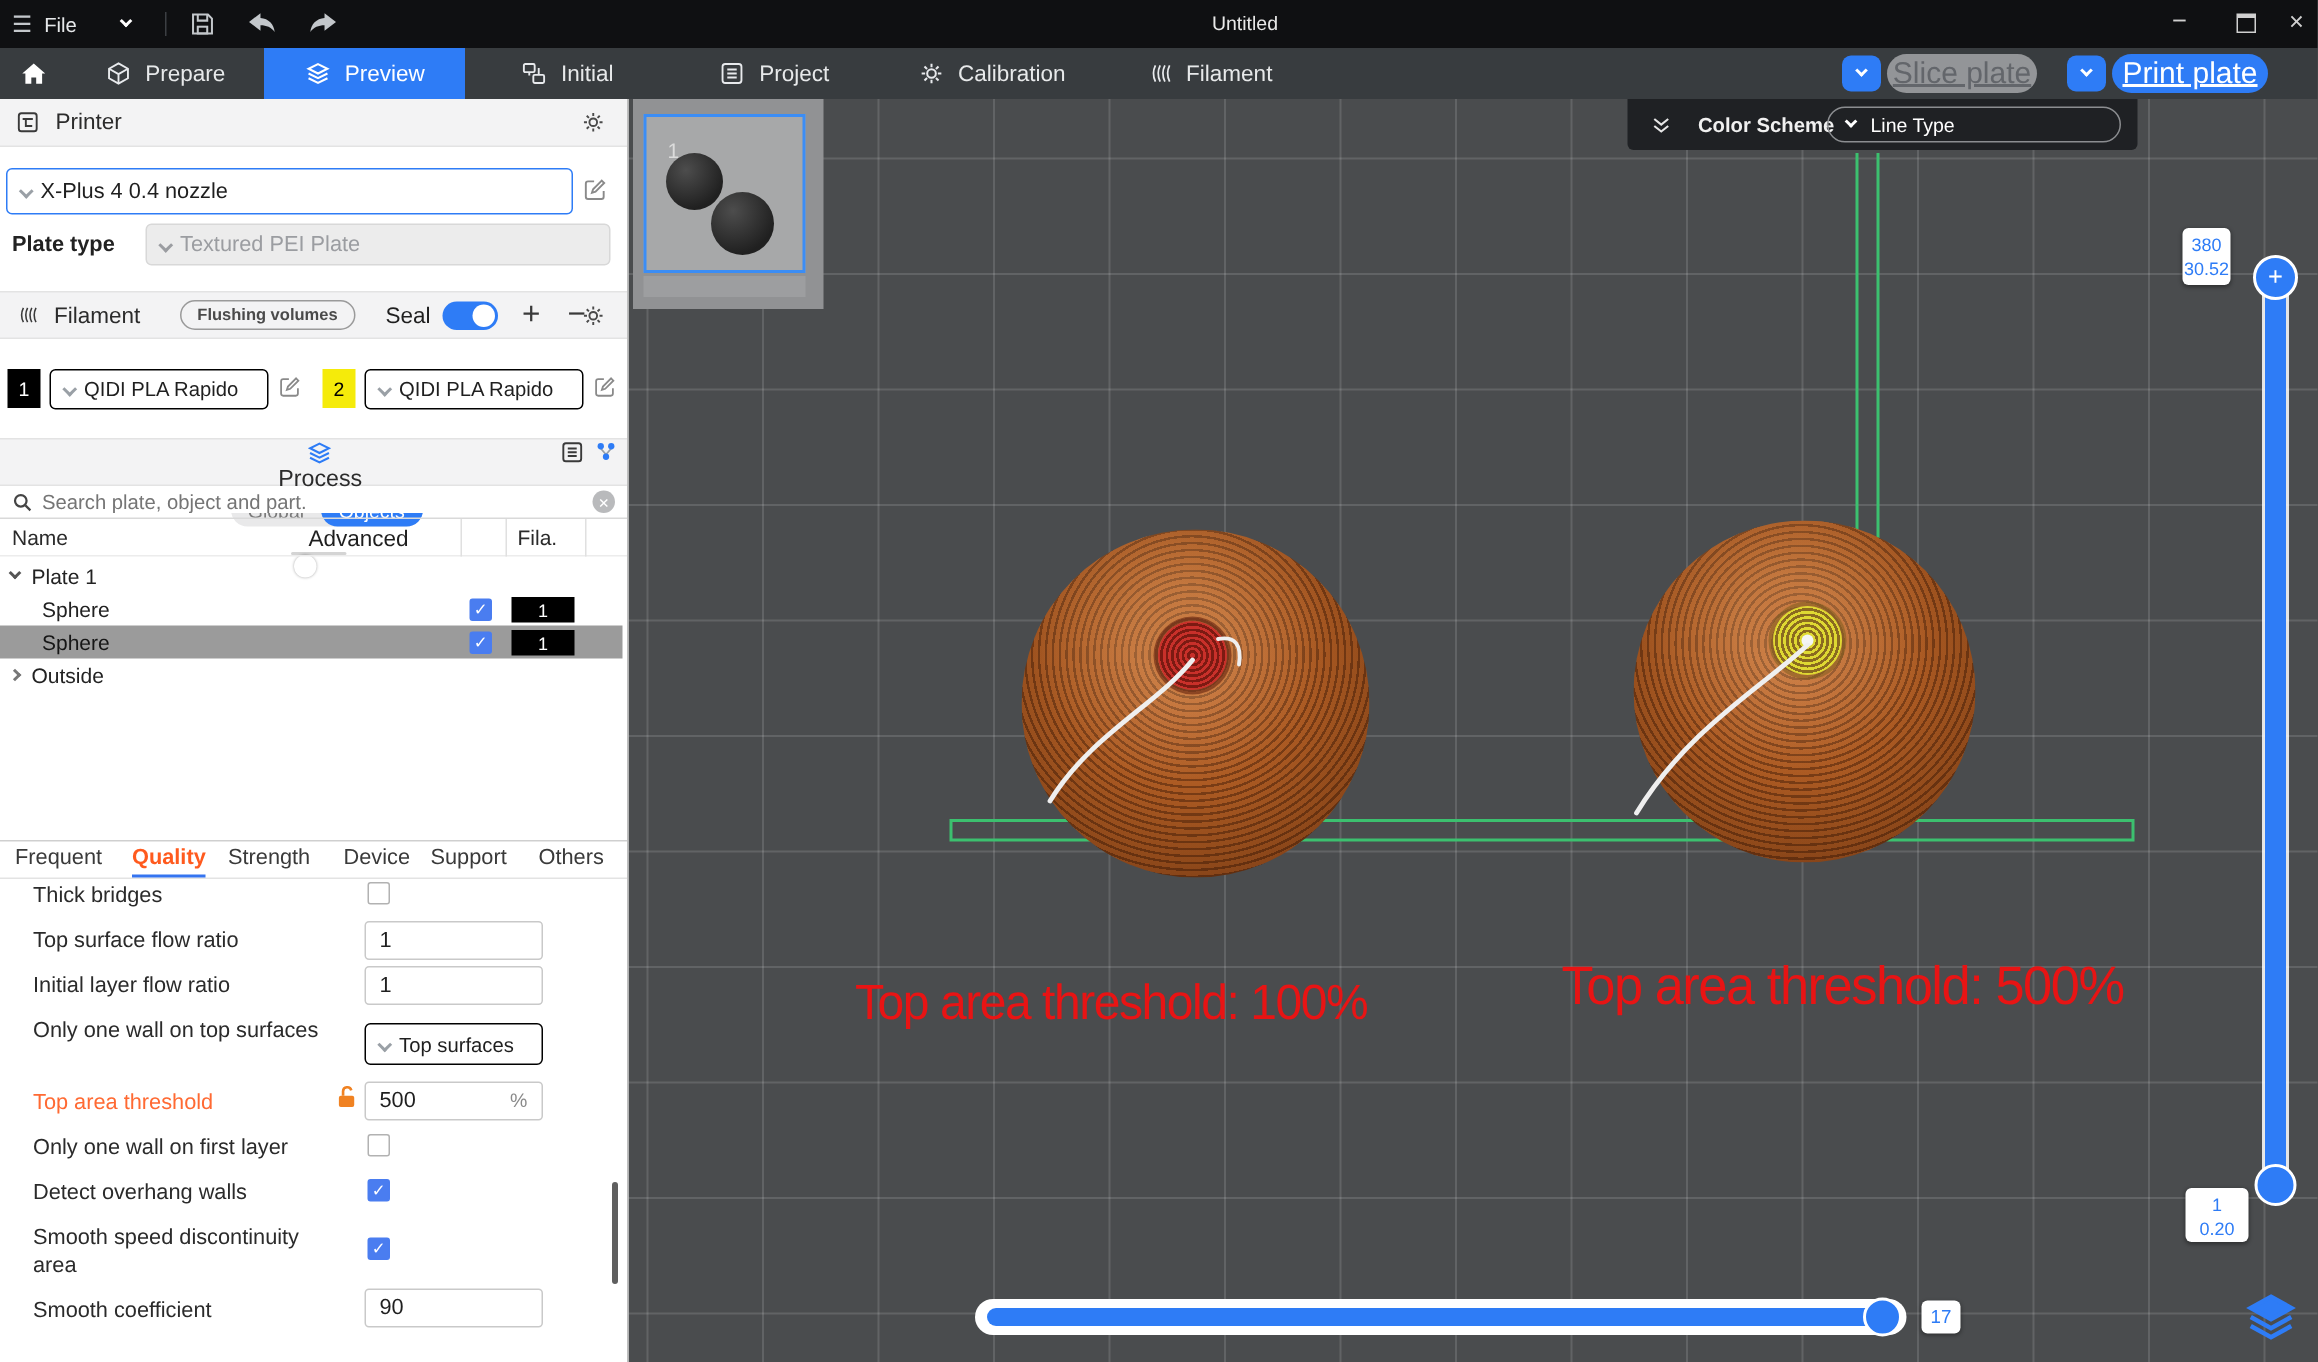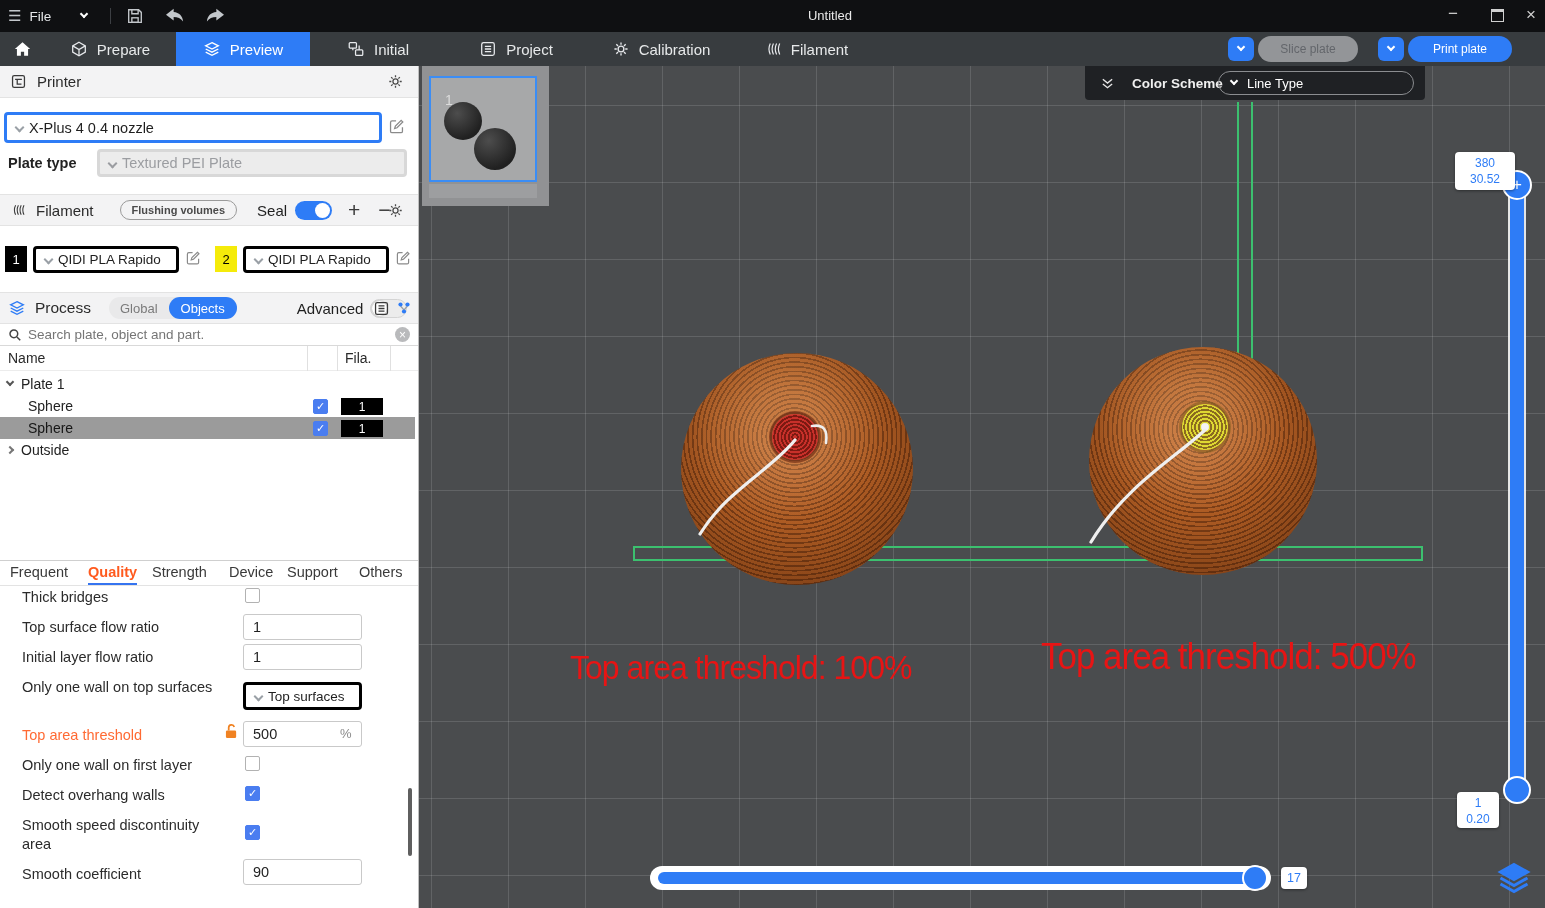--- a/index.html
+++ b/index.html
@@ -14,28 +14,28 @@
   .vdiv { width:1px; height:16px; background:#3c3f43; }
 
   
   #tabbar { position:absolute; left:0; top:32px; width:1545px; height:34px; background:#383c3f; z-index:9; }
   .maintab { position:absolute; top:0; height:34px; display:flex; align-items:center; justify-content:center; gap:9px; color:#e7e9ea; font-size:15px; cursor:default; }
   .maintab.active { background:#2e7cf6; color:#fff; }
   .chv { display:inline-block; width:8px; height:8px; border-left:2px solid #9aa0a6; border-bottom:2px solid #9aa0a6; transform:rotate(-45deg); margin-top:-4px; }
   .chv.white { border-color:#fff; }
   .chv.small { width:6px; height:6px; }
   .chv.right { transform:rotate(-135deg); margin-top:0; }
-  .pillbtn { position:absolute; top:4px; height:26px; border-radius:13px; font-size:12px; display:flex; align-items:center; justify-content:center; }
+  .pillbtn { position:absolute; top:4px; height:26px; border-radius:13px; font-size:20px; display:flex; align-items:center; justify-content:center;text-decoration:underline; }
   .chvbtn { position:absolute; top:5px; width:26px; height:24px; background:#2e7cf6; border-radius:6px; display:flex; align-items:center; justify-content:center; }
 
   
   #leftpanel { position:absolute; left:0; top:66px; width:419px; height:842px; background:#fff; border-right:1px solid #bfbfbf; z-index:8; color:#222; }
   .sechead { position:absolute; left:0; width:418px; height:32px; background:#f3f3f4; border-top:1px solid #e3e3e3; border-bottom:1px solid #e3e3e3; }
   .sechead .title { font-size:15px; color:#2b2b2b; }
-  .combo { position:absolute; border:3px solid #000000; border-radius:4px; background:#fff; display:flex; align-items:center; font-size:14.5px; color:#1f1f1f; }
+  .combo { position:absolute; border:1px solid #000000; border-radius:4px; background:#fff; display:flex; align-items:center; font-size:14.5px; color:#1f1f1f; }
   .combo .chv { margin:0 6px 0 9px; width:7px; height:7px; }
   .cb { width:15px; height:15px; border:1px solid #b2b2b2; border-radius:2px; background:#fff; display:flex; align-items:center; justify-content:center; }
   .cb.on { background:#4a7df0; border-color:#4a7df0; color:#fff; font-size:11px; }
   .toggle { width:37px; height:19px; border-radius:10px; position:relative; }
   .toggle .knob { position:absolute; top:2px; width:15px; height:15px; border-radius:50%; background:#fff; }
   .toggle.on { background:#2e7cf6; } .toggle.on .knob { right:2px; }
   .toggle.off { background:#ececec; border:1px solid #d4d4d4; } .toggle.off .knob { left:1px; top:1px; box-shadow:0 0 2px rgba(0,0,0,.35); }
   .numinput { position:absolute; width:119px; height:26px; border:1px solid #c9c9c9; border-radius:3px; font-size:14.5px; padding-left:9px; color:#1f1f1f; font-family:"Liberation Sans",sans-serif; background:#fff; }
   .setlabel { position:absolute; left:22px; font-size:14.5px; color:#2b2b2b; width:205px; line-height:19px; }
   .ptab { position:absolute; top:3px; font-size:14.5px; color:#3a3a3a; }
@@ -226,21 +226,21 @@
     <span class="chv"></span>
     <span>QIDI PLA Rapido</span>
   </div>
   <span class="abs" style="left:395px;top:184px;color:#8a8a8a;">
     <svg width="16" height="16" viewBox="0 0 20 20" fill="none" stroke="currentColor" stroke-width="1.5">
         <path d="M17 11v4.5a1.8 1.8 0 0 1-1.8 1.8H4.8A1.8 1.8 0 0 1 3 15.5V5.2a1.8 1.8 0 0 1 1.8-1.8H9.5"></path>
         <path d="M15.5 2.8l1.9 1.9-6.8 6.8-2.8.9.9-2.8Z"></path>
       </svg>
   </span>
 
-  <div class="sechead flex" style="top:226px;">
+  <div class="sechead flex" style="top:226px;flex-direction:column;">
     <span style="margin-left:8px;color:#2e7cf6;">
       <svg width="18" height="18" viewBox="0 0 20 20" fill="none" stroke="currentColor" stroke-width="1.5">
           <path d="M10 3 17 6.5 10 10 3 6.5Z"></path>
           <path d="M3 10l7 3.5L17 10"></path>
           <path d="M3 13.5 10 17l7-3.5"></path>
         </svg>
     </span>
     <span class="title" style="margin-left:9px;font-size:15.5px;">Process</span>
     <span class="flex" style="margin-left:18px;height:22px;background:#e9e9ea;border-radius:11px;">
       <span style="padding:0 11px;font-size:13px;color:#7a7a7a;">Global</span>
@@ -393,21 +393,21 @@
     <span style="margin-left:17px;font-size:13.5px;font-weight:700;color:#f0f0f0;">Color Scheme</span>
     <span class="flex" style="position:absolute;left:133px;top:5px;width:196px;height:24px;border:1px solid #8b8d90;border-radius:12px;">
       <span class="chv small" style="margin-left:12px;border-color:#fff;"></span>
       <span style="margin-left:10px;font-size:13px;color:#fff;">Line Type</span>
     </span>
   </div>
 
   <div class="abs" style="left:1091px;top:114px;width:14px;height:618px;background:#2e7cf6;border-radius:7px;box-shadow:0 0 0 2px rgba(255,255,255,.85);z-index:5;"></div>
   <div class="abs flex" style="left:1083px;top:104px;width:30px;height:30px;border-radius:50%;background:#2e7cf6;border:2.5px solid #fff;color:#fff;justify-content:center;font-size:17px;z-index:6;">+</div>
   <div class="abs" style="left:1084px;top:710px;width:28px;height:28px;border-radius:50%;background:#2e7cf6;border:2.5px solid #fff;z-index:6;"></div>
-  <div class="tooltipbox" style="left:1036px;top:86px;width:60px;height:38px;">
+  <div class="tooltipbox" style="left:1036px;top:86px;width:32px;height:38px;">
     <div>380</div>
     <div>30.52</div>
   </div>
   <div class="tooltipbox" style="left:1038px;top:726px;width:42px;height:36px;">
     <div>1</div>
     <div>0.20</div>
   </div>
 
   <div class="abs" style="left:231px;top:800px;width:621px;height:24px;background:#fff;border-radius:12px;z-index:5;">
     <div class="abs" style="left:8px;top:6px;width:600px;height:12px;background:#2e7cf6;border-radius:6px;"></div>

